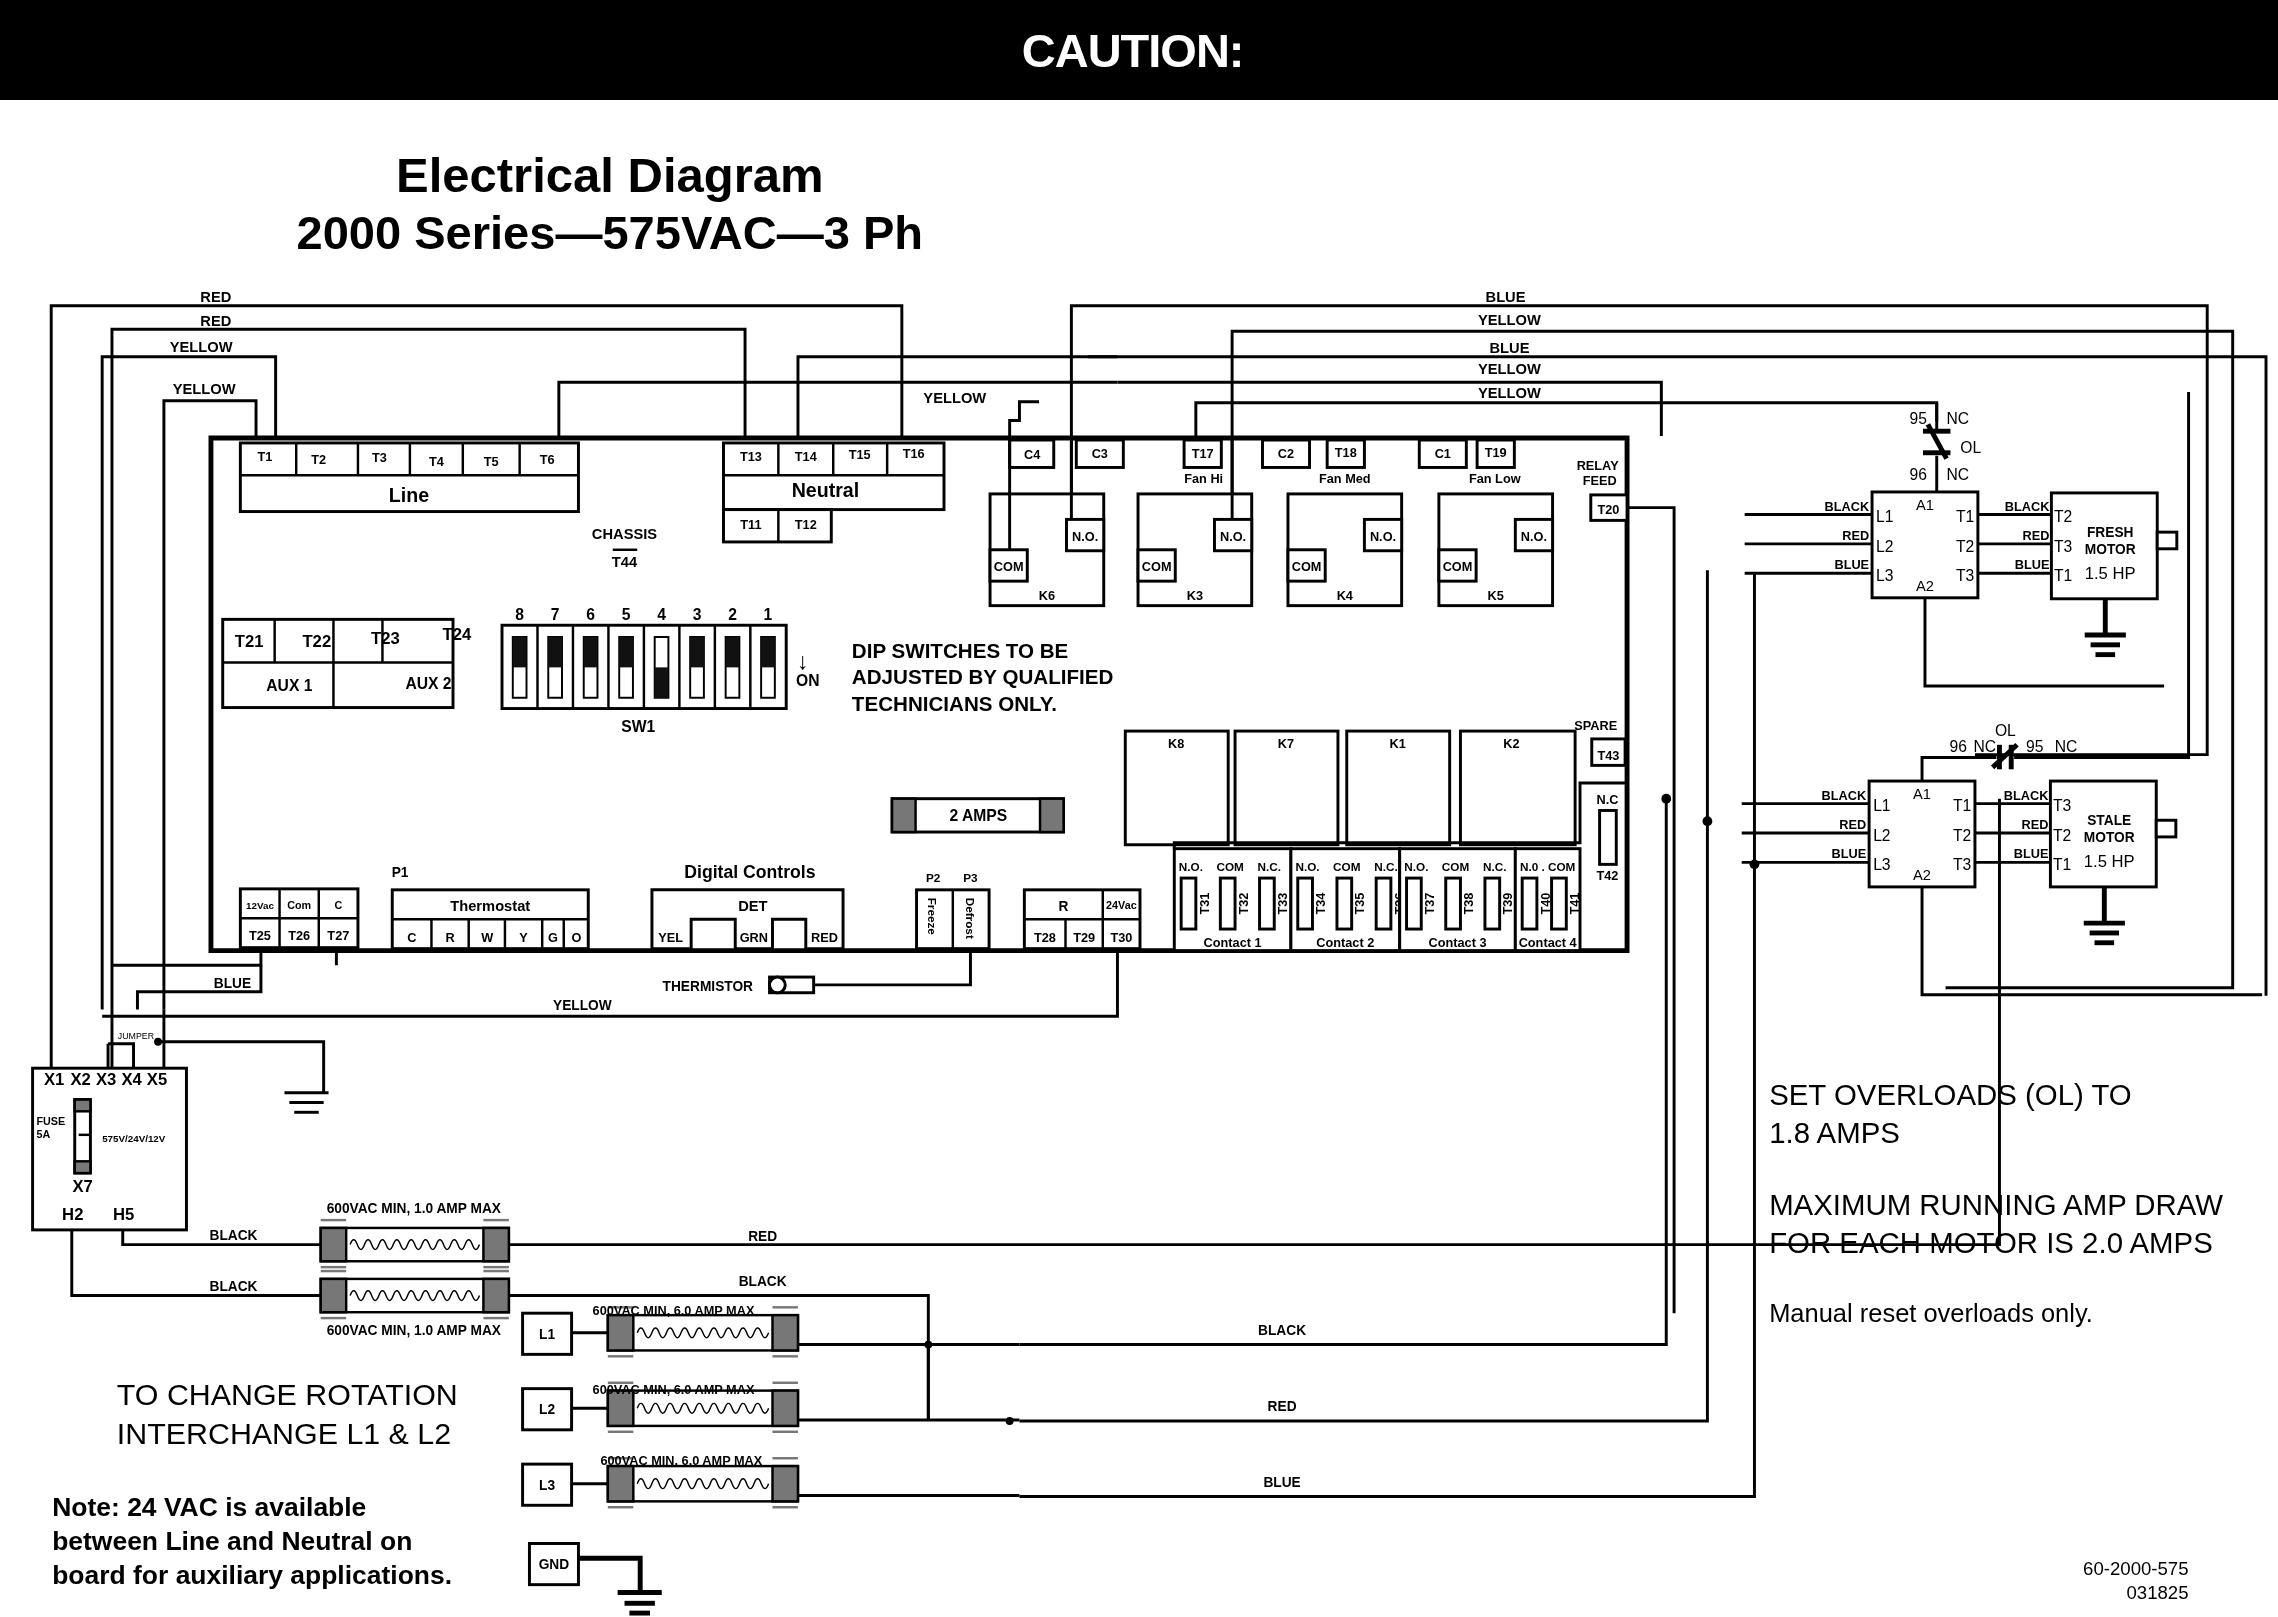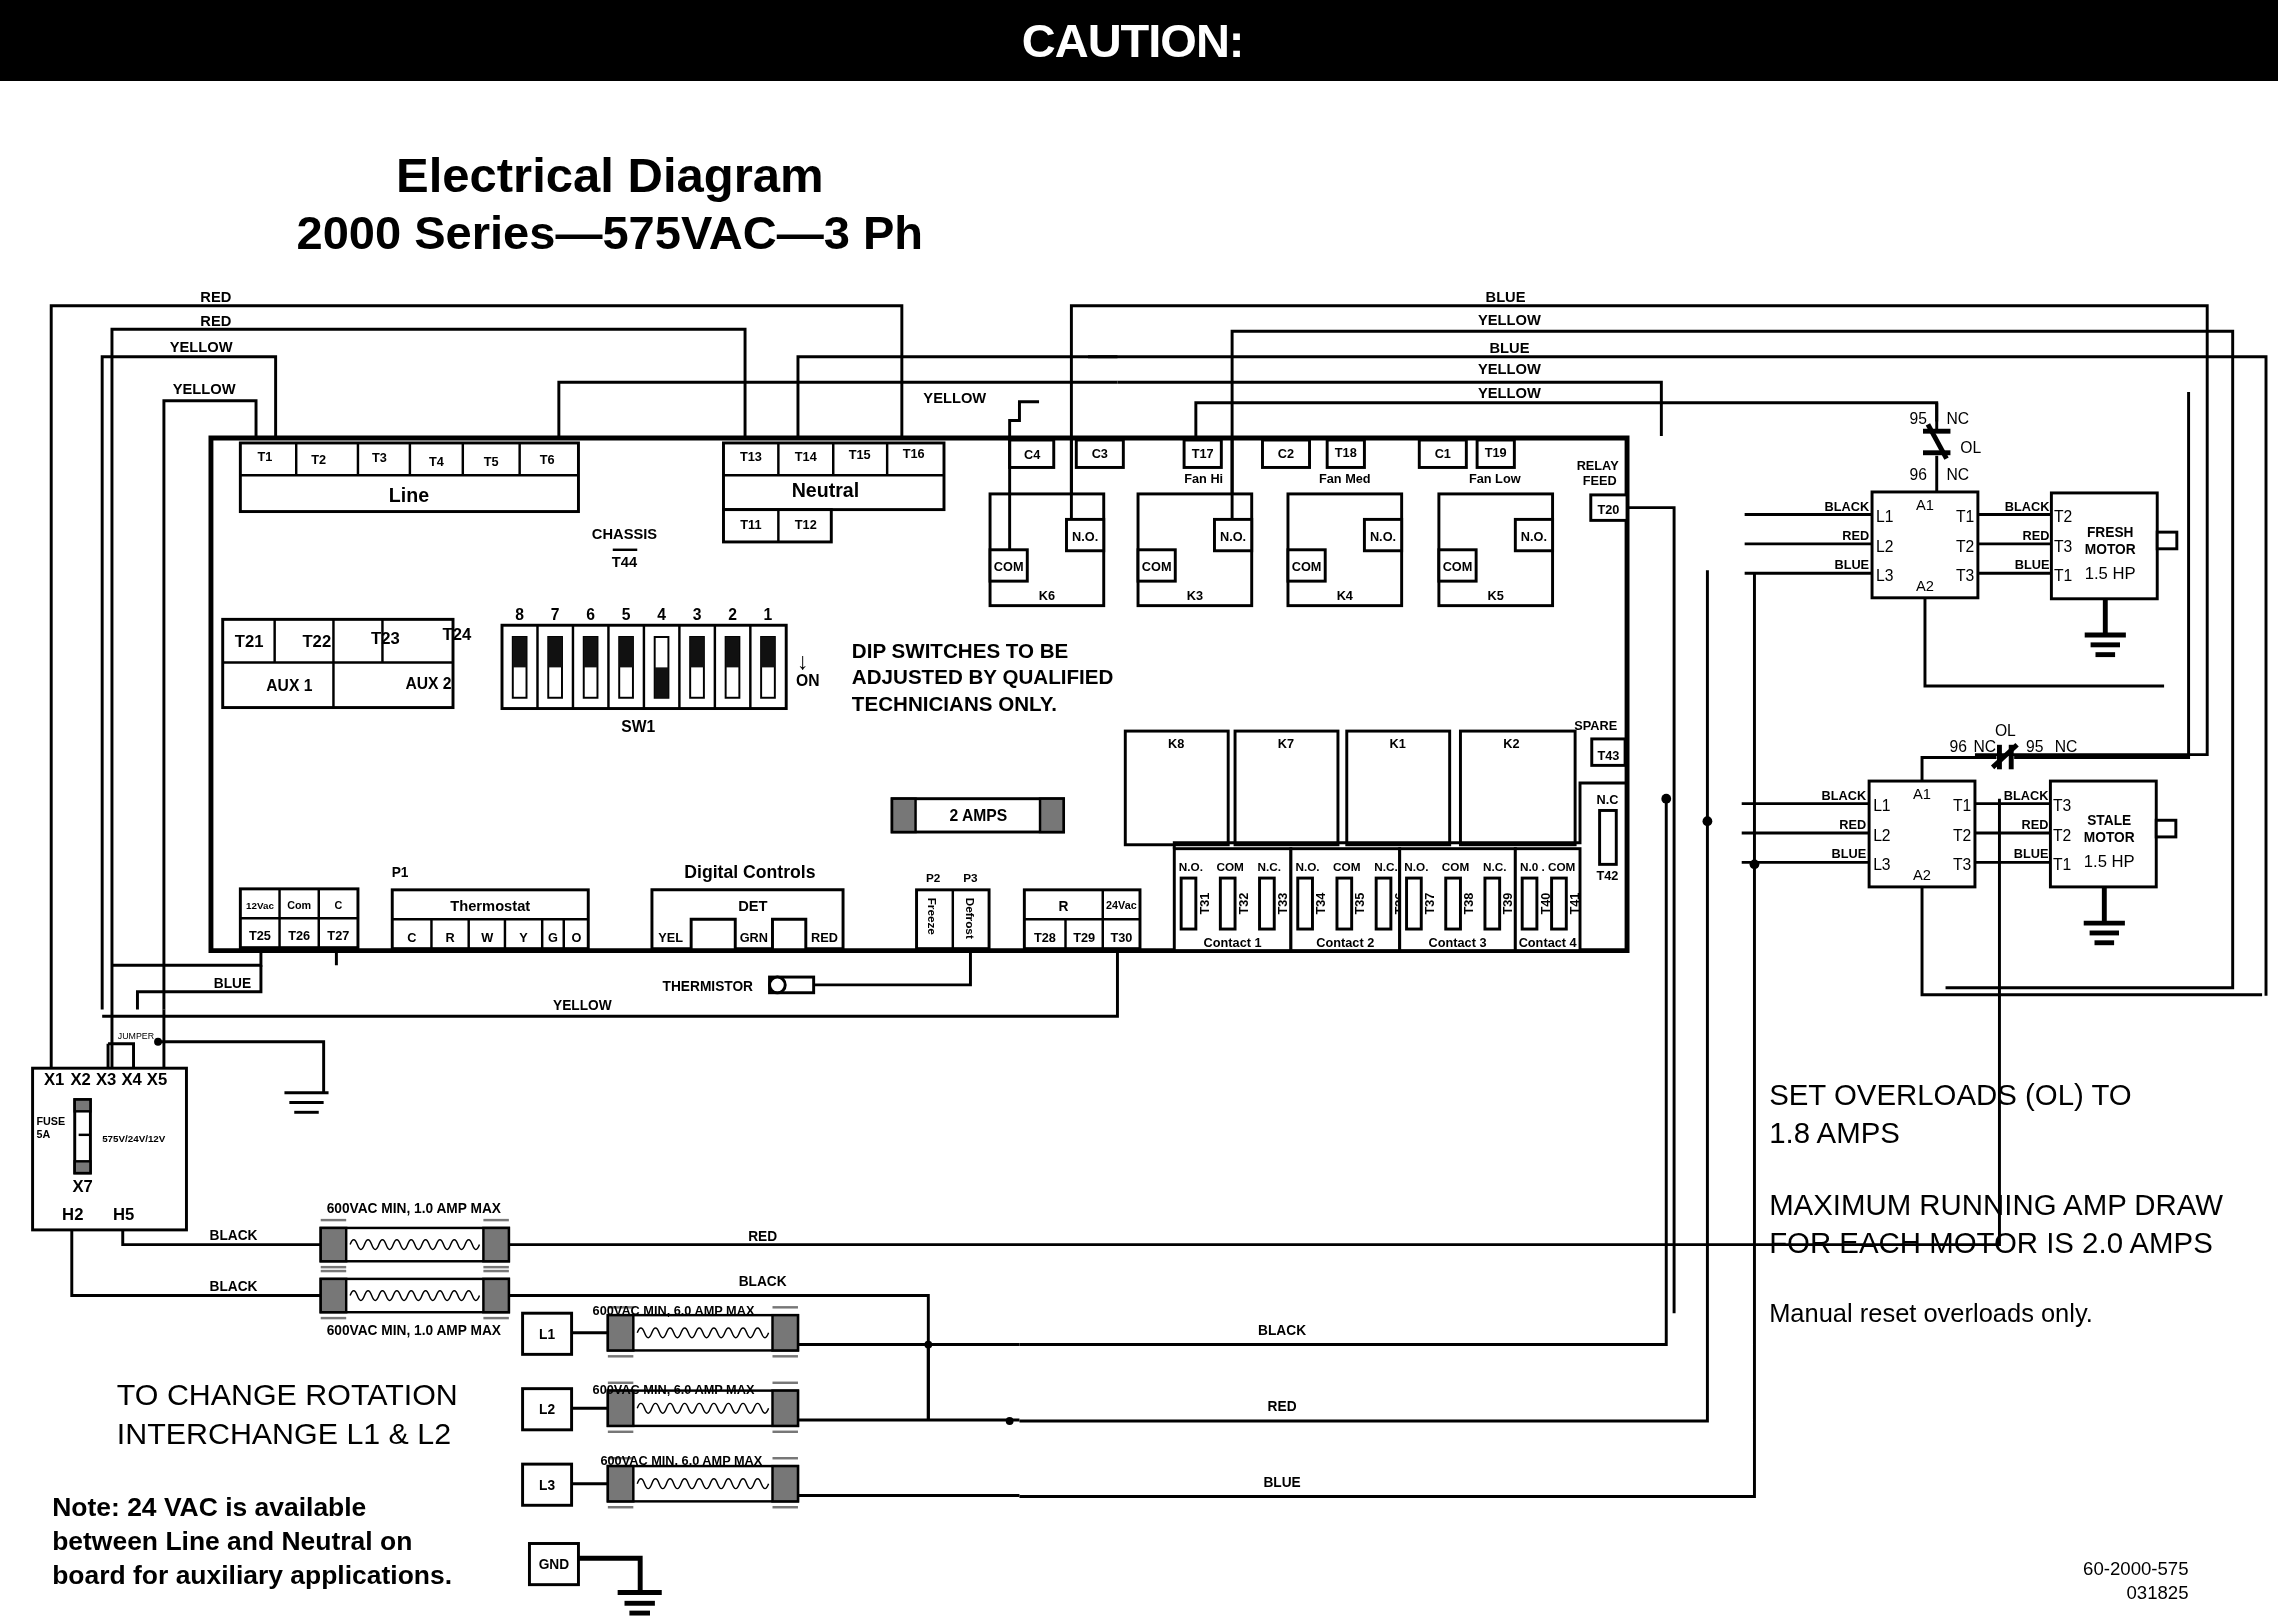--- a/index.html
+++ b/index.html
@@ -1,17 +1,17 @@
 <!DOCTYPE html>
 <html><head>
 <meta charset="utf-8">
 <style>
   html,body{margin:0;padding:0;background:#fff;}
   body{width:2279px;height:1617px;overflow:hidden;position:relative;font-family:"Liberation Sans",sans-serif;}
-  #banner{position:absolute;left:0;top:0;width:2279px;height:81px;background:#000;color:#fff;display:flex;align-items:center;justify-content:center;font-family:"Liberation Sans",sans-serif;font-size:47px;letter-spacing:-1px;}
+  #banner{position:absolute;left:0;top:0;width:2279px;height:100px;background:#000;color:#fff;display:flex;align-items:center;justify-content:center;font-family:"Liberation Sans",sans-serif;font-size:47px;letter-spacing:-1px;}
   #banner b{font-weight:700;margin-right:13.7px;}
   svg{position:absolute;left:0;top:0;}
   .w{stroke:#000;stroke-width:3;fill:none;}
   .wt{stroke:#000;stroke-width:2.5;fill:none;}
   .box{stroke:#000;stroke-width:3;fill:#fff;}
   .thick{stroke:#000;stroke-width:5;fill:none;}
   .t{font-family:"Liberation Sans",sans-serif;font-weight:700;fill:#000;}
   .tn{font-family:"Liberation Sans",sans-serif;fill:#000;}
   .cap{fill:#777;stroke:#000;stroke-width:2.5;}
 </style>

